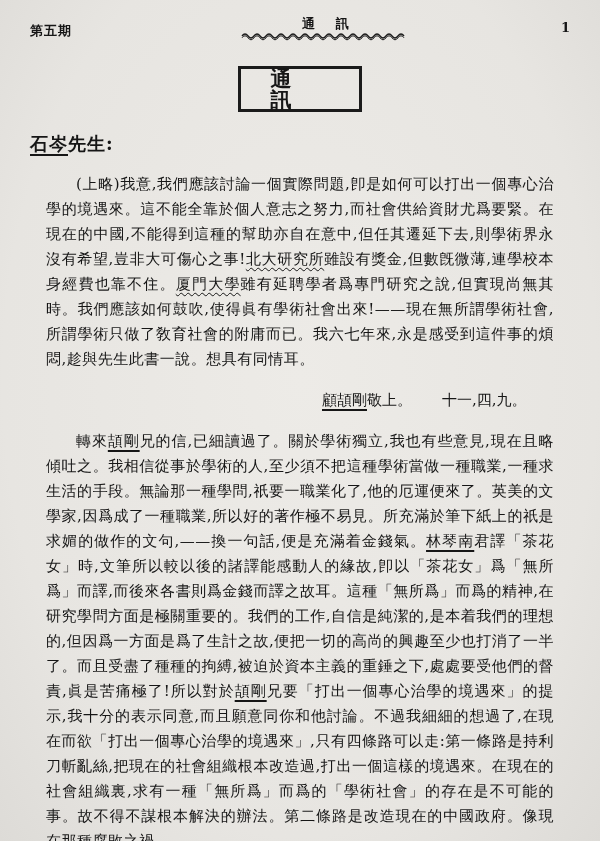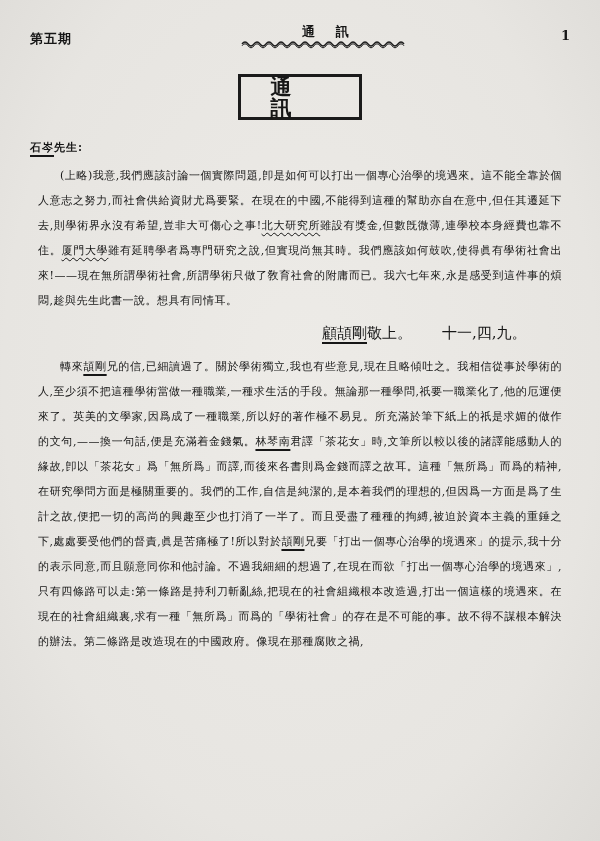--- a/index.html
+++ b/index.html
@@ -5,21 +5,21 @@
   html, body {
     margin: 0;
     padding: 0;
     background: #e8e6e2;
   }
   .page {
     position: relative;
     width: 600px;
     height: 841px;
     box-sizing: border-box;
-    padding: 24px 30px 20px 30px;
+    padding: 16px 30px 20px 30px;
     background: #e9e7e3;
     background-image: radial-gradient(ellipse at 50% 45%, #edebe7 0%, #e7e5e1 70%, #dddbd7 100%);
     color: #161616;
     font-family: "DejaVu Serif", "Liberation Serif", serif;
     overflow: hidden;
   }
   
   .running-head {
     display: flex;
     justify-content: space-between;
@@ -68,29 +68,29 @@
   .title-box .box-text {
     font-size: 21px;
     font-weight: bold;
     letter-spacing: 1.4em;
     padding-left: 1.4em;
     line-height: 1;
   }
   
   .letter { margin-top: 0; }
   .salutation {
-    font-size: 11px;
+    font-size: 18px;
     font-weight: bold;
     margin-top: 20px;
     margin-bottom: 4px;
     letter-spacing: 1px;
   }
   .body-text {
-    margin: 8px;
-    font-size: 11px;
+    margin: 16px;
+    font-size: 15px;
     line-height: 25px;
     text-align: justify;
     text-indent: 2em;
     letter-spacing: 0.5px;
     font-weight: 500;
   }
   .signature {
     font-size: 15px;
     font-weight: 500;
     margin: 8px 0 2px 292px;

